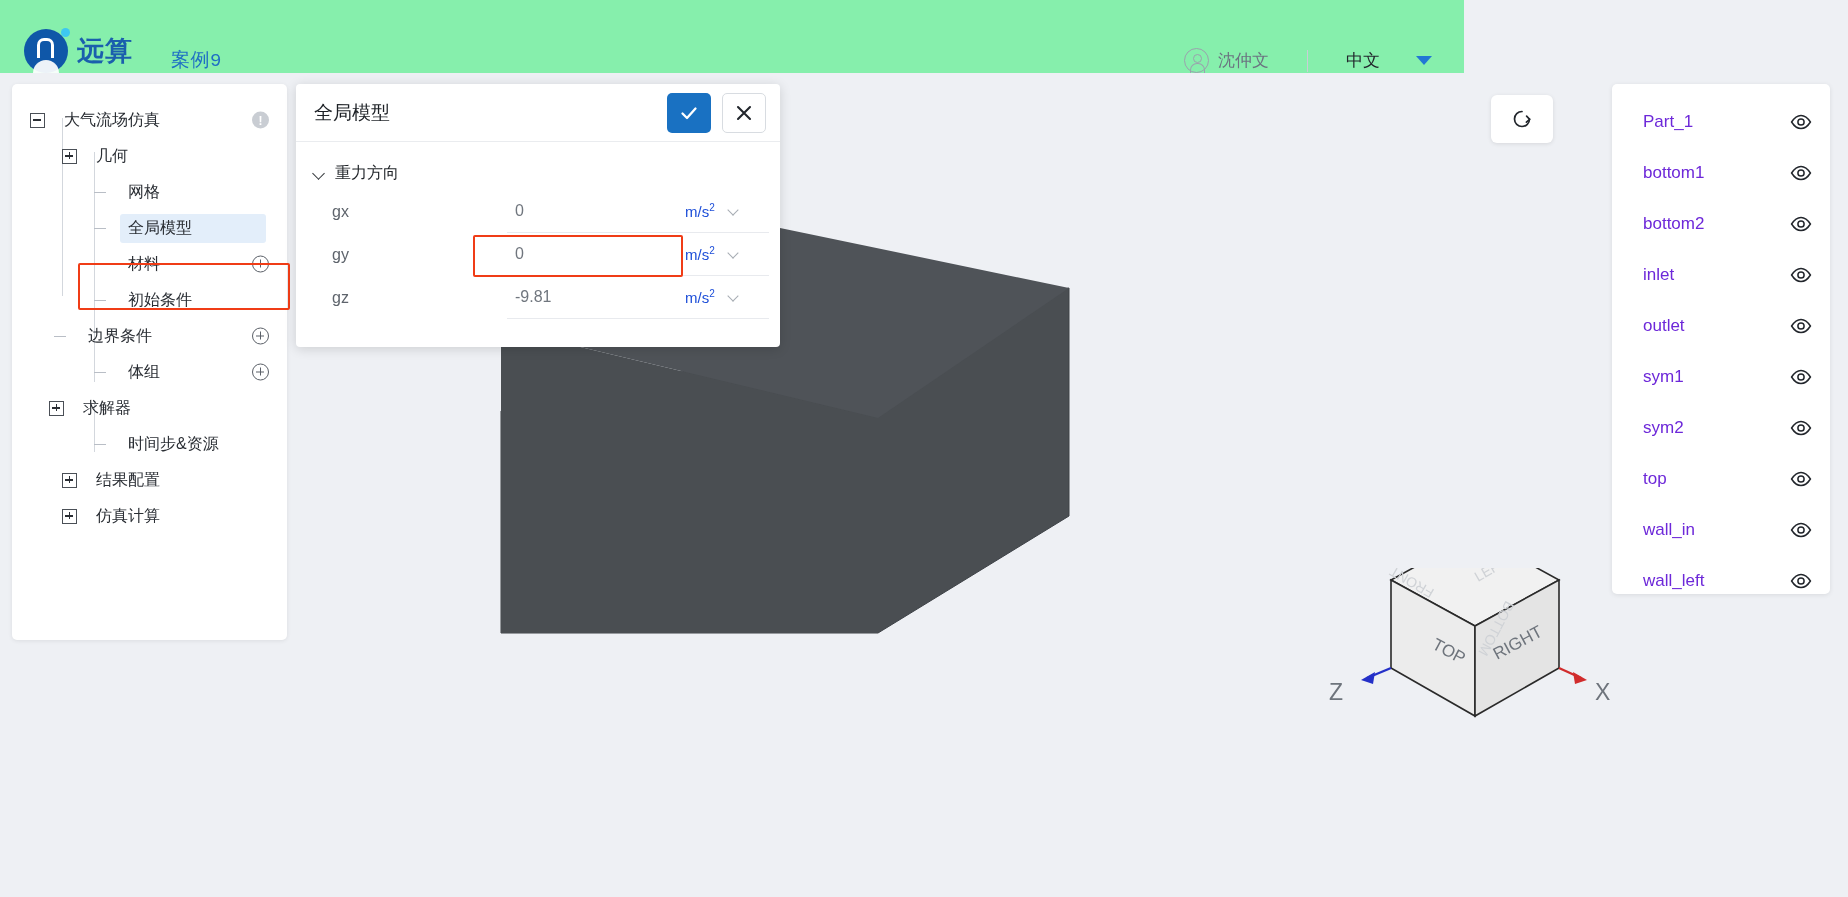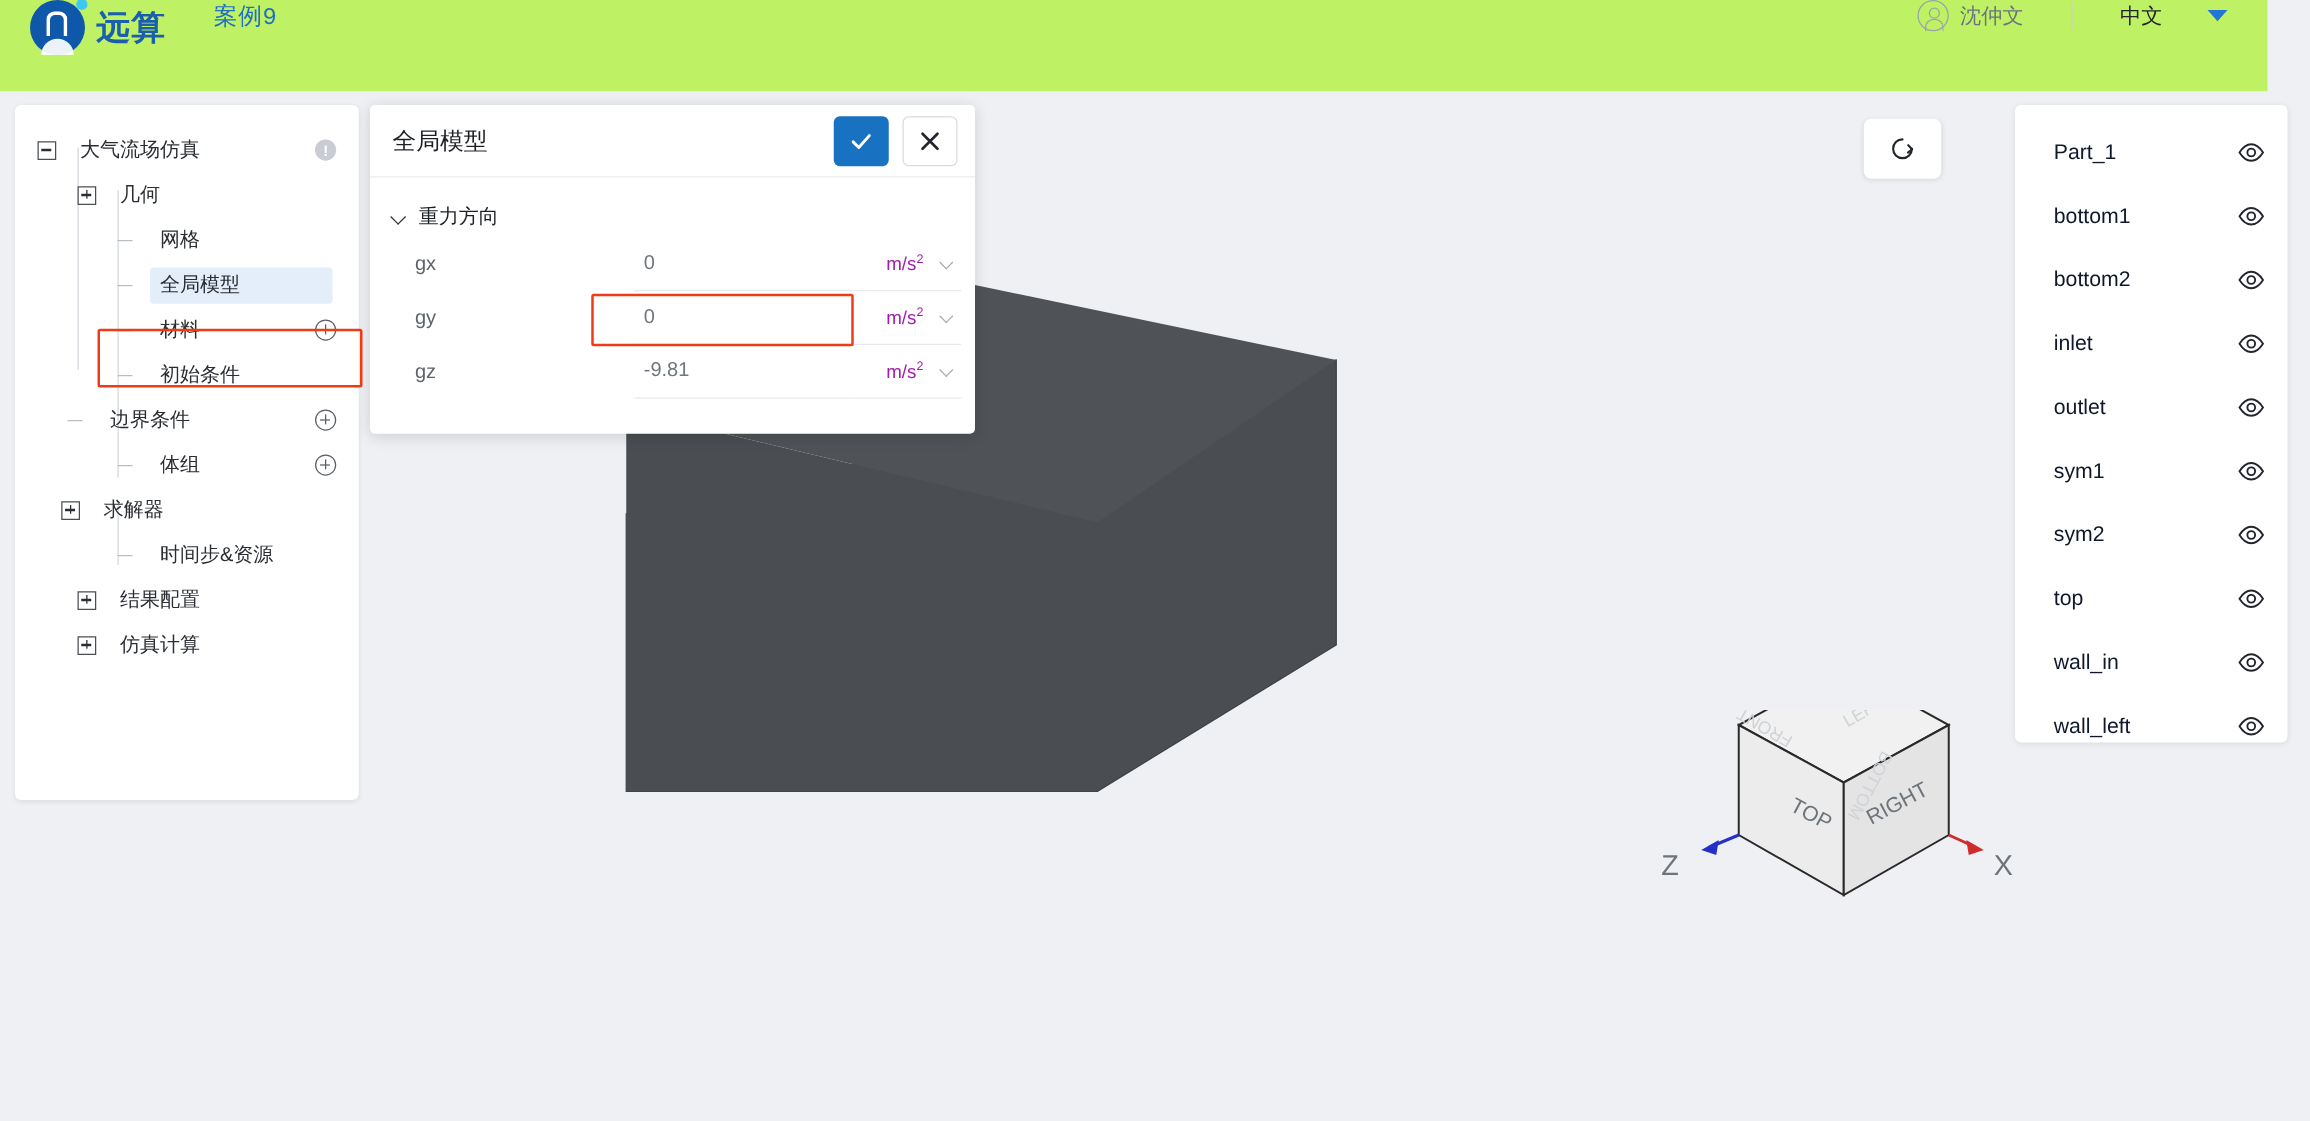--- a/index.html
+++ b/index.html
@@ -7,23 +7,23 @@
   html, body {
     width: 1848px; height: 897px;
     font-family: "Liberation Sans", "DejaVu Sans", sans-serif;
     background: #eef0f4;
     overflow: hidden;
   }
 
   
   .topbar {
     position: absolute; left: 0; top: 0;
-    width: 1814px; height: 73px;
-    background: #bef264;
-    display: flex; align-items: flex-start;
+    width: 1464px; height: 73px;
+    background: #86efac;
+    display: flex; align-items: flex-end;
     z-index: 40;
   }
   .brand { display: flex; align-items: center; margin-left: 24px; }
   .logo-circle {
     width: 44px; height: 44px; border-radius: 50%;
     background: #0f57a8; position: relative;
     display: inline-block;
   }
   .logo-circle::before {
     content: ""; position: absolute;
@@ -209,21 +209,21 @@
     width: 218px; height: 510px;
     background: #ffffff; border-radius: 5px;
     box-shadow: 0 1px 5px rgba(0,0,0,.09);
     padding: 12px 0 10px 0;
     z-index: 25; overflow: hidden;
   }
   .part-row {
     height: 51px; display: flex; align-items: center;
     padding: 0 18px 0 31px; cursor: pointer;
   }
-  .part-name { font-size: 17px; color: #0f172a; }
+  .part-name { font-size: 17px; color: #6d28d9; }
   .eye-icon { margin-left: auto; cursor: pointer; }
 
   
   .dialog {
     position: absolute; left: 296px; top: 84px;
     width: 484px; height: 263px;
     background: #ffffff; border-radius: 4px;
     box-shadow: 0 2px 12px rgba(0,0,0,.14);
     z-index: 60;
   }
@@ -274,21 +274,21 @@
     background: transparent; outline: none;
     font-family: "Liberation Sans", sans-serif;
     font-size: 16px; color: #70767e; padding: 0 6px 0 8px;
   }
   .field-unit {
     width: 90px; height: 42px;
     border-bottom: 1px solid #e8eaee;
     display: flex; align-items: center; gap: 14px;
     padding-left: 6px; cursor: pointer;
   }
-  .unit-text { font-size: 15px; color: #a21caf; margin-left: 24px; }
+  .unit-text { font-size: 15px; color: #1d4ed8; }
   .chev-sm { width: 10px; height: 10px; position: relative; flex: none; }
   .chev-sm::before {
     content: ""; position: absolute; left: 0; top: 0;
     width: 7px; height: 7px;
     border-right: 1.4px solid #a7acb3;
     border-bottom: 1.4px solid #a7acb3;
     transform: rotate(45deg);
   }
   .gz-highlight {
     position: absolute; left: 177px; top: 93px;

